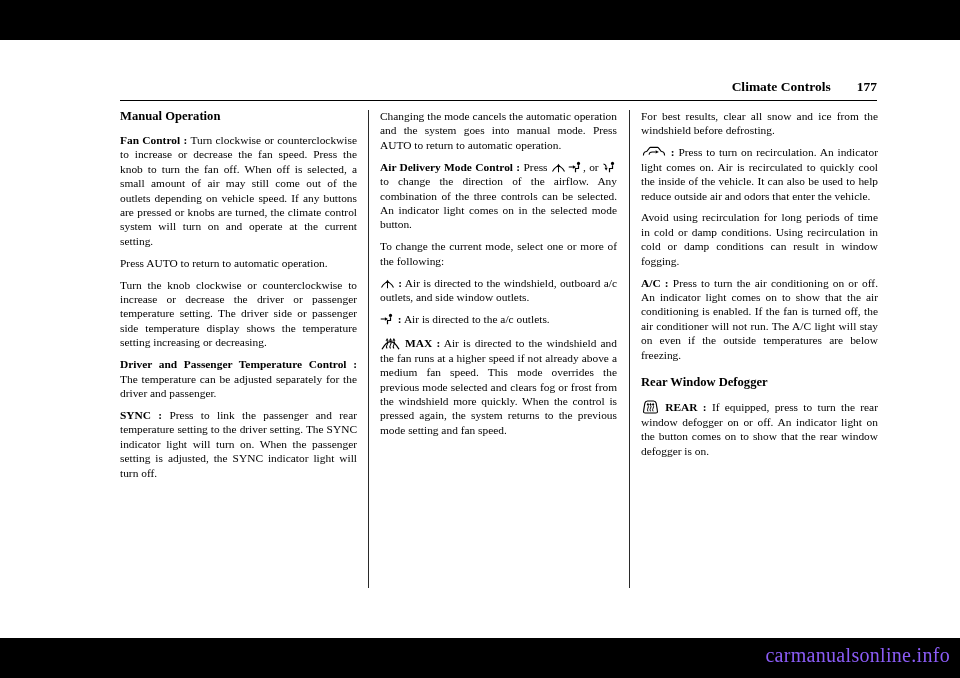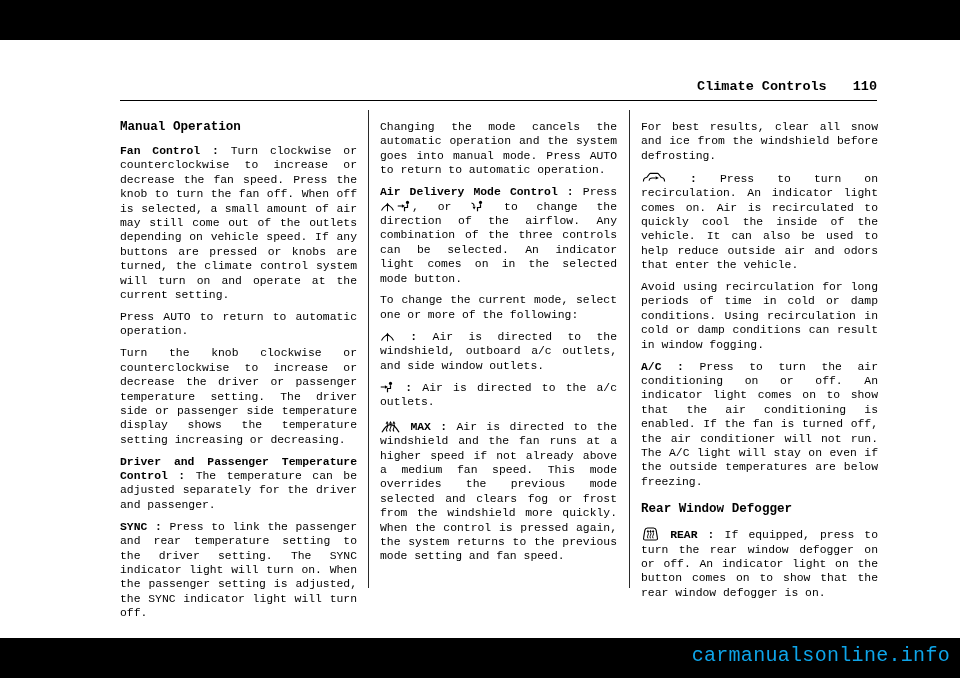--- a/index.html
+++ b/index.html
@@ -1,28 +1,28 @@
 <!DOCTYPE html>
 <html><head>
 <meta charset="utf-8">
 <style>
   html,body{margin:0;padding:0;background:#444;}
   .frame{position:relative;width:960px;height:678px;background:#ffffff;overflow:hidden;
-         font-family:Liberation Mono, monospace;color:#000;}
+         font-family:Liberation Serif, serif;color:#000;}
   .bar{position:absolute;left:0;width:960px;background:#000;}
   .bar.top{top:0;height:40px;}
   .bar.bottom{bottom:0;height:40px;}
-  .watermark{position:absolute;right:10px;top:6px;color:#0ea5e9;font-size:20px;letter-spacing:.3px;}
+  .watermark{position:absolute;right:10px;top:6px;color:#8b5cf6;font-size:20px;letter-spacing:.3px;}
   .header{position:absolute;top:79px;left:120px;width:757px;display:flex;justify-content:flex-end;
           align-items:baseline;gap:26px;font-weight:bold;font-size:13.5px;}
   .rule{position:absolute;top:100px;left:120px;width:757px;height:1px;background:#000;}
   .divider{position:absolute;top:110px;height:478px;width:1px;background:#2a2a2a;}
   .d1{left:368px;}
   .d2{left:629px;}
-  .col{position:absolute;top:120px;width:237px;font-size:11.4px;line-height:14.4px;text-align:justify;}
+  .col{position:absolute;top:109px;width:237px;font-size:11.4px;line-height:14.4px;text-align:justify;}
   .col1{left:120px;}
   .col2{left:380px;}
   .col3{left:641px;}
   .col p{margin:0 0 7.5px 0;}
   .col h2{font-size:12.6px;line-height:15px;margin:0 0 9px 0;font-weight:bold;text-align:left;}
   .col h2.sub{margin-top:13px;}
   b{font-weight:bold;}
   .icon{display:inline-block;line-height:0;}
   .icon svg{display:inline-block;vertical-align:-2px;}
   .i-sm svg{width:15px;height:12px;}
@@ -33,21 +33,21 @@
 </style>
 </head>
 <body>
 
 <div class="frame">
 
   <div class="bar top"></div>
 
   <div class="header">
     <span>Climate Controls</span>
-    <span>110</span>
+    <span>177</span>
   </div>
   <div class="rule"></div>
 
   <div class="divider d1"></div>
   <div class="divider d2"></div>
 
   <div class="col col1">
     <h2>Manual Operation</h2>
 
     <p>

